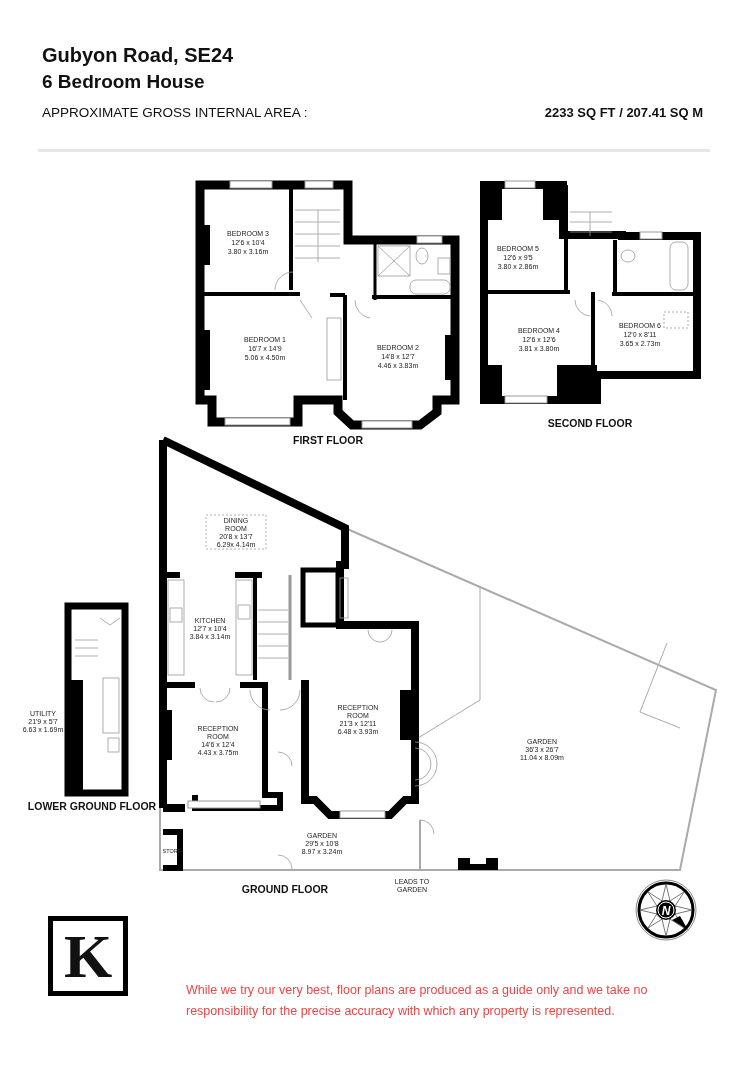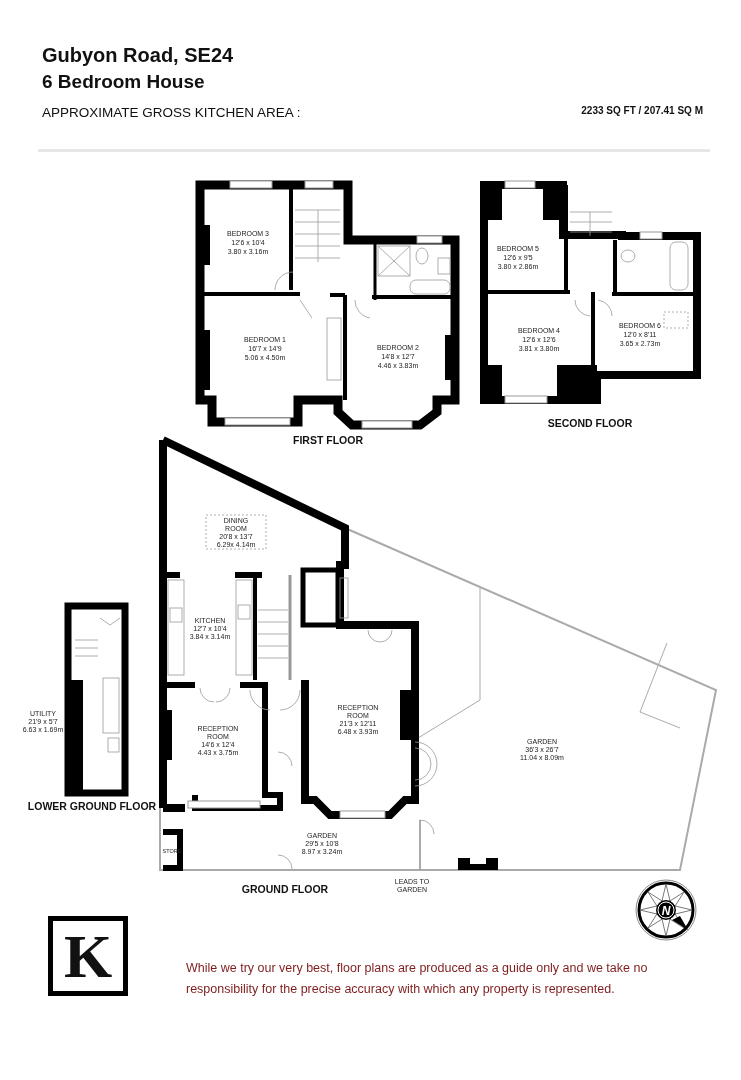--- a/index.html
+++ b/index.html
@@ -1,37 +1,37 @@
 <!DOCTYPE html>
 <html><head>
 <meta charset="utf-8">
 <style>
   html, body { margin:0; padding:0; background:#fff; }
   body { width:741px; height:1080px; position:relative; overflow:hidden;
          font-family:"Liberation Sans", sans-serif; color:#111; }
   .hdr-title { position:absolute; left:42px; top:44px; font-size:20px; font-weight:bold; }
   .hdr-sub   { position:absolute; left:42px; top:71px; font-size:19px; font-weight:bold; }
   .hdr-area  { position:absolute; left:42px; top:105px; font-size:13.5px; }
-  .hdr-total { position:absolute; right:38px; top:105px; font-size:10px; font-weight:bold; }
+  .hdr-total { position:absolute; right:38px; top:105px; font-size:13px; font-weight:bold; }
   .divider   { position:absolute; left:38px; top:149px; width:672px; height:3px; background:#e6e6e6; }
   svg.plan   { position:absolute; left:0; top:0; }
   .lbl { font-family:"Liberation Sans", sans-serif; font-size:7px; fill:#222; text-anchor:middle; }
   .flr { font-family:"Liberation Sans", sans-serif; font-size:10.5px; font-weight:bold; fill:#111; text-anchor:middle; }
   .logo { position:absolute; left:48px; top:916px; width:80px; height:80px; border:5px solid #000; box-sizing:border-box;
           display:flex; align-items:center; justify-content:center; }
   .logo-inner { width:62px; height:62px; display:flex; align-items:center; justify-content:center;
                 font-family:"Liberation Serif", serif; font-weight:bold; font-size:62px; line-height:1; }
-  .disclaimer { position:absolute; left:186px; top:958px; width:470px; font-size:12.5px; line-height:21px; color:#7f1d1d; }
+  .disclaimer { position:absolute; left:186px; top:980px; width:470px; font-size:12.5px; line-height:21px; color:#ef4444; }
 </style>
 </head>
 <body>
 
 <div class="hdr-title">Gubyon Road, SE24</div>
 <div class="hdr-sub">6 Bedroom House</div>
-<div class="hdr-area">APPROXIMATE GROSS KITCHEN AREA :</div>
+<div class="hdr-area">APPROXIMATE GROSS INTERNAL AREA :</div>
 <div class="hdr-total">2233 SQ FT / 207.41 SQ M</div>
 <div class="divider"></div>
 
 <svg class="plan" width="741" height="1080" viewBox="0 0 741 1080">
 
   <g fill="none" stroke="#000">
 
     <path d="M200,185 L348,185 L348,240 L455,240 L455,400 L437,400 L437,412 L420,425 L352,425 L338,412 L338,400 L298,400 L298,422 L212,422 L212,400 L200,400 Z" stroke-width="9" fill="#fff"></path>
 
     <rect x="230" y="181" width="42" height="7" fill="#fff" stroke="#999" stroke-width="1"></rect>

